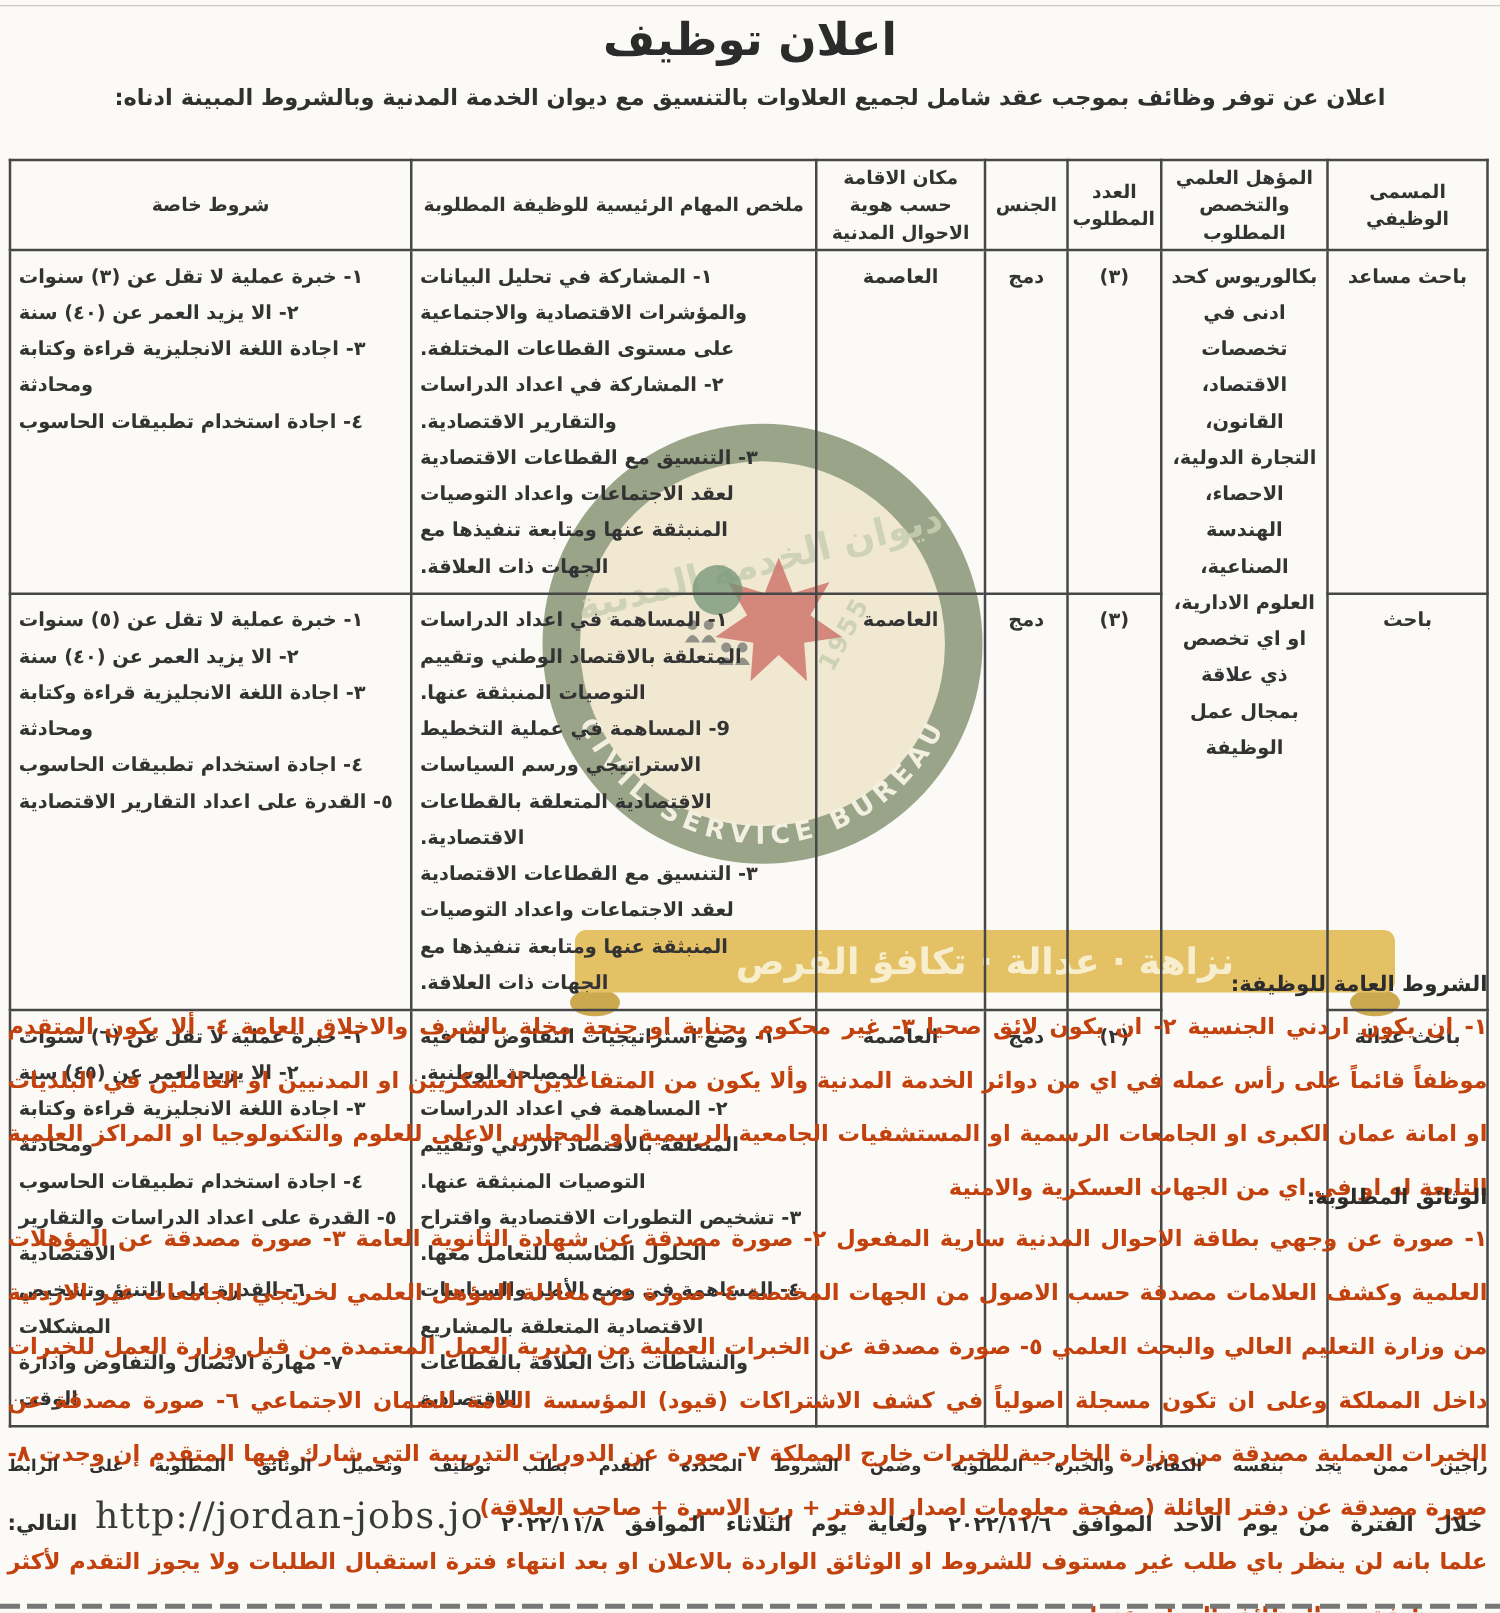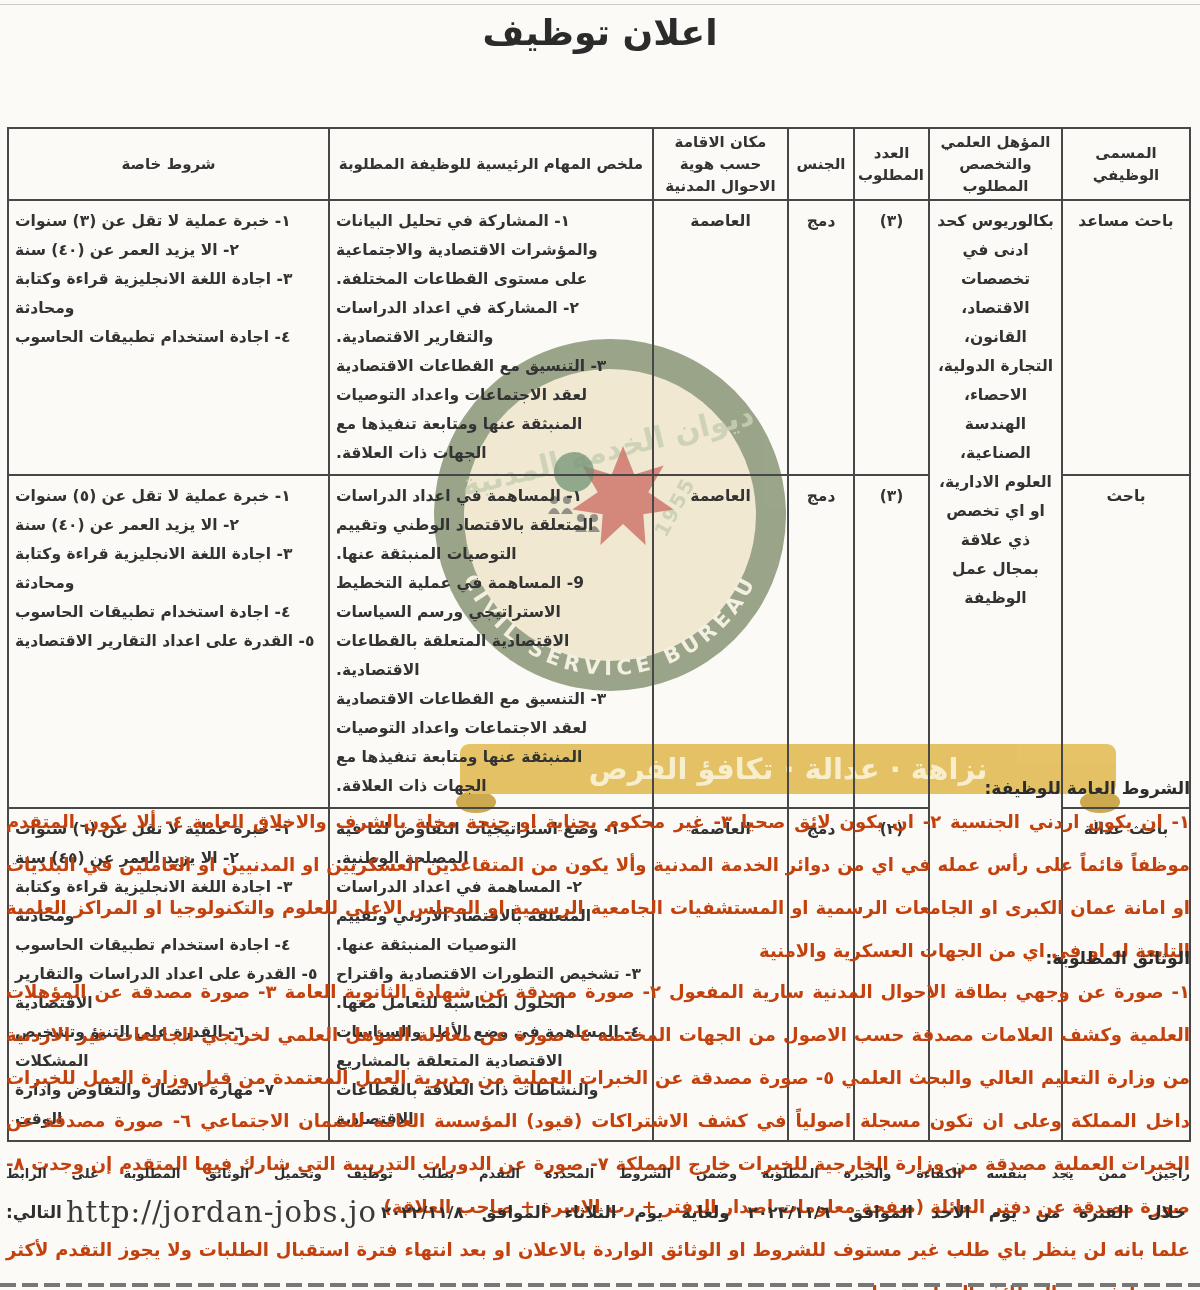--- a/index.html
+++ b/index.html
@@ -63,21 +63,21 @@
   .sec-heading{font-size:17px;color:#2c2c2c;margin-bottom:2px;}
   .sec-body{
     font-size:18px;line-height:43px;color:#c2410c;
     text-align:justify;text-align-last:right;
   }
   .sec-general{top:778px;}
   .sec-docs{top:948px;}
   .sec-closing{top:1158px;}
   .closing-line1{font-size:13px;line-height:31px;text-align:justify;text-align-last:justify;}
   .closing-line2{
-    display:flex;direction:ltr;align-items:center;gap:4px;
+    display:flex;direction:ltr;align-items:flex-end;gap:14px;
     margin-top:6px;
   }
   .closing-link-label{direction:rtl;font-size:17px;white-space:nowrap;}
   .closing-url{
     font-family:"DejaVu Serif", serif;font-weight:400;
     font-size:29px;letter-spacing:1px;color:#3a3a3a;white-space:nowrap;
   }
   .closing-period{
     direction:rtl;flex:1;font-size:16.5px;
     text-align:justify;text-align-last:justify;padding-right:4px;
@@ -120,20 +120,21 @@
       <ellipse cx="672" cy="472" rx="20" ry="11" fill="#c49a31"></ellipse>
       <rect x="32" y="414" width="656" height="50" rx="9" fill="#e2b84d"></rect>
       <text x="360" y="449" text-anchor="middle" font-size="29" font-weight="bold" letter-spacing="1" stroke-width="0.8" fill="#f7edc8">نزاهة · عدالة · تكافؤ الفرص</text>
     </g>
   </svg>
 
   <div class="content">
     <div class="topline"></div>
 
     <div class="title">اعلان توظيف</div>
+    <div class="subtitle">اعلان عن توفر وظائف بموجب عقد شامل لجميع العلاوات بالتنسيق مع ديوان الخدمة المدنية وبالشروط المبينة ادناه:</div>
 
     <table class="jobs" dir="rtl">
       <colgroup>
         <col style="width:128px">
           <col style="width:133px">
           <col style="width:75px">
         <col style="width:66px">
           <col style="width:135px">
           <col style="width:324px">
           <col style="width:321px">

